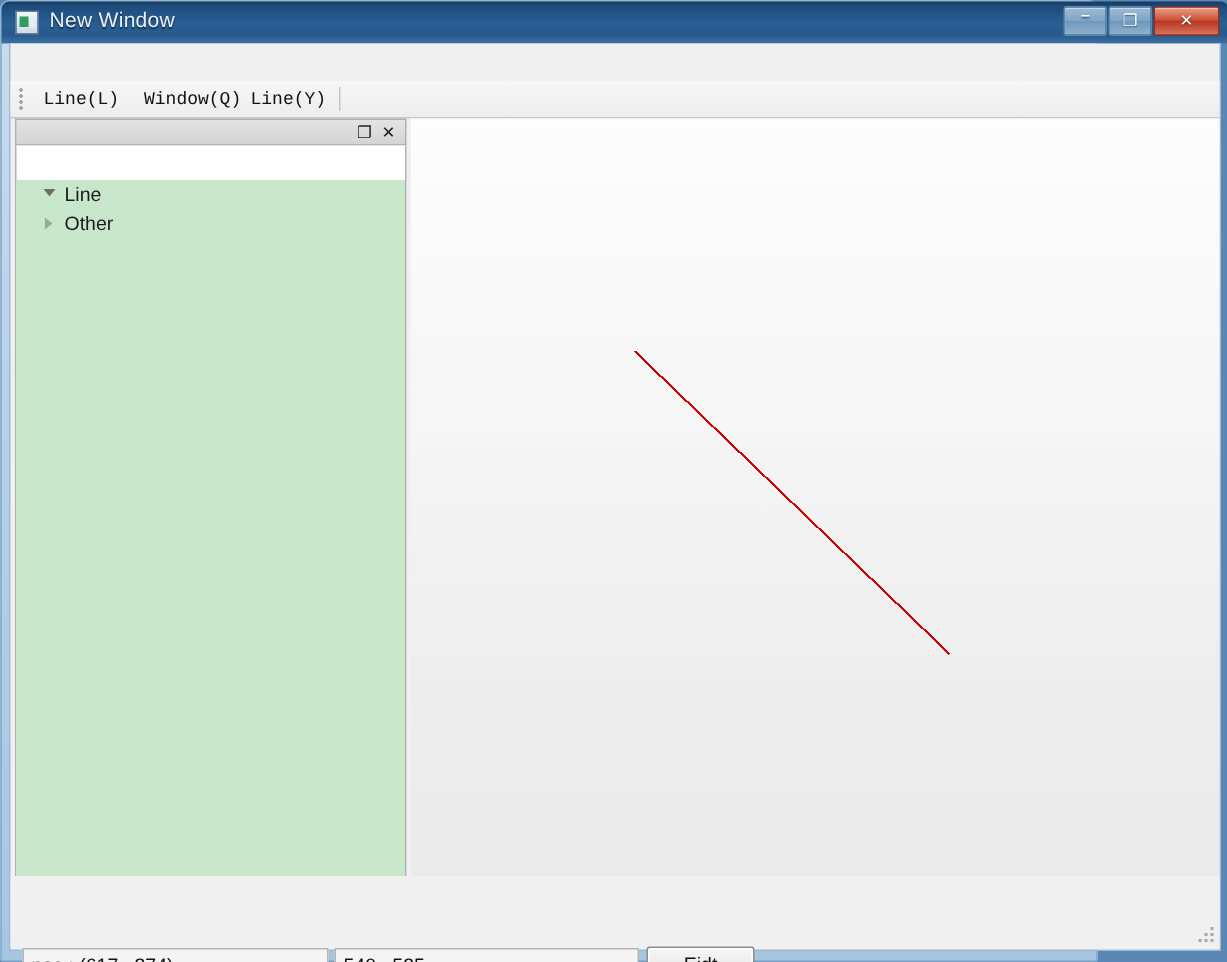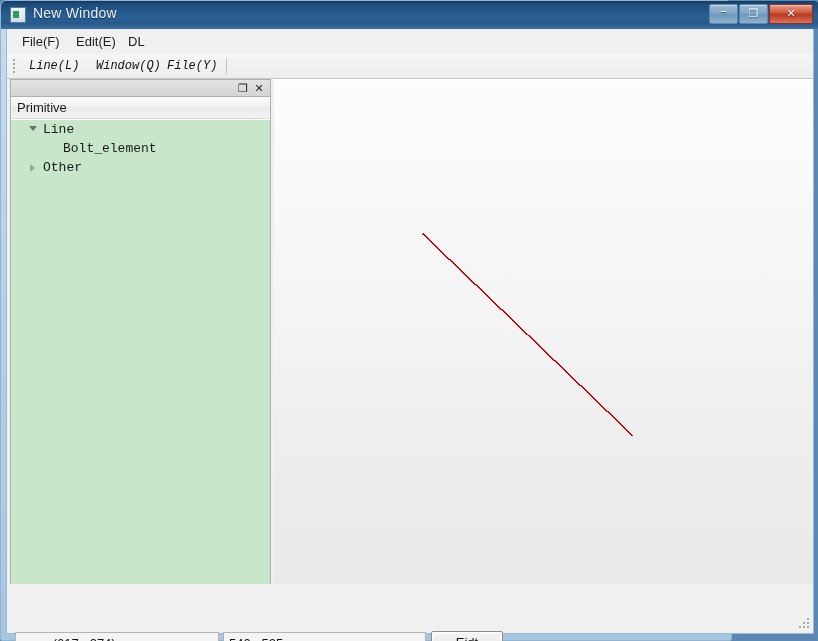--- a/index.html
+++ b/index.html
@@ -127,21 +127,20 @@
     white-space: nowrap;
   }
 
   
   #toolbar {
     position: absolute;
     left: 0; top: 25px;
     width: 806px; height: 24px;
     background: linear-gradient(to bottom, #f6f6f6, #ededed);
     border-bottom: 1px solid #c8c8c8;
-    font-style: italic;
   }
   #tb-grip {
     position: absolute;
     left: 5px; top: 4px;
     width: 4px; height: 16px;
     background-image:
       radial-gradient(circle, #9a9a9a 45%, transparent 46%);
     background-size: 4px 4px;
     opacity: 0.85;
   }
@@ -219,21 +218,20 @@
     background: #c8e6c9;
     overflow: hidden;
   }
   .tree-row {
     position: relative;
     height: 19px;
     line-height: 19px;
     font-size: 13px;
     color: #1b1b1b;
     white-space: nowrap;
-    font-family: Liberation Mono, monospace;
   }
   .tree-row .lbl { position: absolute; top: 0; }
   .tw {
     position: absolute;
     top: 6px;
     width: 0; height: 0;
   }
   .tw.expanded {
     left: 18px;
     border-left: 4px solid transparent;
@@ -352,55 +350,46 @@
     <div class="capbtn" id="btn-max">
       <span>❐</span>
     </div>
     <div class="capbtn" id="btn-close">
       <span>✕</span>
     </div>
   </div>
 
   <div id="client">
 
-    <div id="menubar">
-      <div class="menu-item" style="left:8px">File(F)</div>
-      <div class="menu-item" style="left:62px">Edit(E)</div>
-      <div class="menu-item" style="left:114px">DL</div>
-    </div>
 
     <div id="toolbar">
       <div id="tb-grip"></div>
       <div class="tool-item" style="left:18px">Line(L)</div>
       <div class="tool-item" style="left:85px">Window(Q)</div>
-      <div class="tool-item" style="left:156px">File(Y)</div>
+      <div class="tool-item" style="left:156px">Line(Y)</div>
       <div id="tb-sep"></div>
     </div>
 
     <div id="dockpanel">
       <div id="dock-caption">
         <div class="dock-btn" id="dock-float">❐</div>
         <div class="dock-btn" id="dock-close">✕</div>
       </div>
 
       <div id="dock-body">
-        <div id="tree-header">Primitive</div>
 
         <div id="tree-body">
 
           <div class="tree-row lvl1">
             <span class="tw expanded"></span>
             <span class="lbl">Line</span>
           </div>
 
 
 
-          <div class="tree-row lvl2">
-            <span class="lbl">Bolt_element</span>
-          </div>
 
 
           <div class="tree-row lvl1">
             <span class="tw collapsed"></span>
             <span class="lbl">Other</span>
           </div>
 
         </div>
       </div>
     </div>

